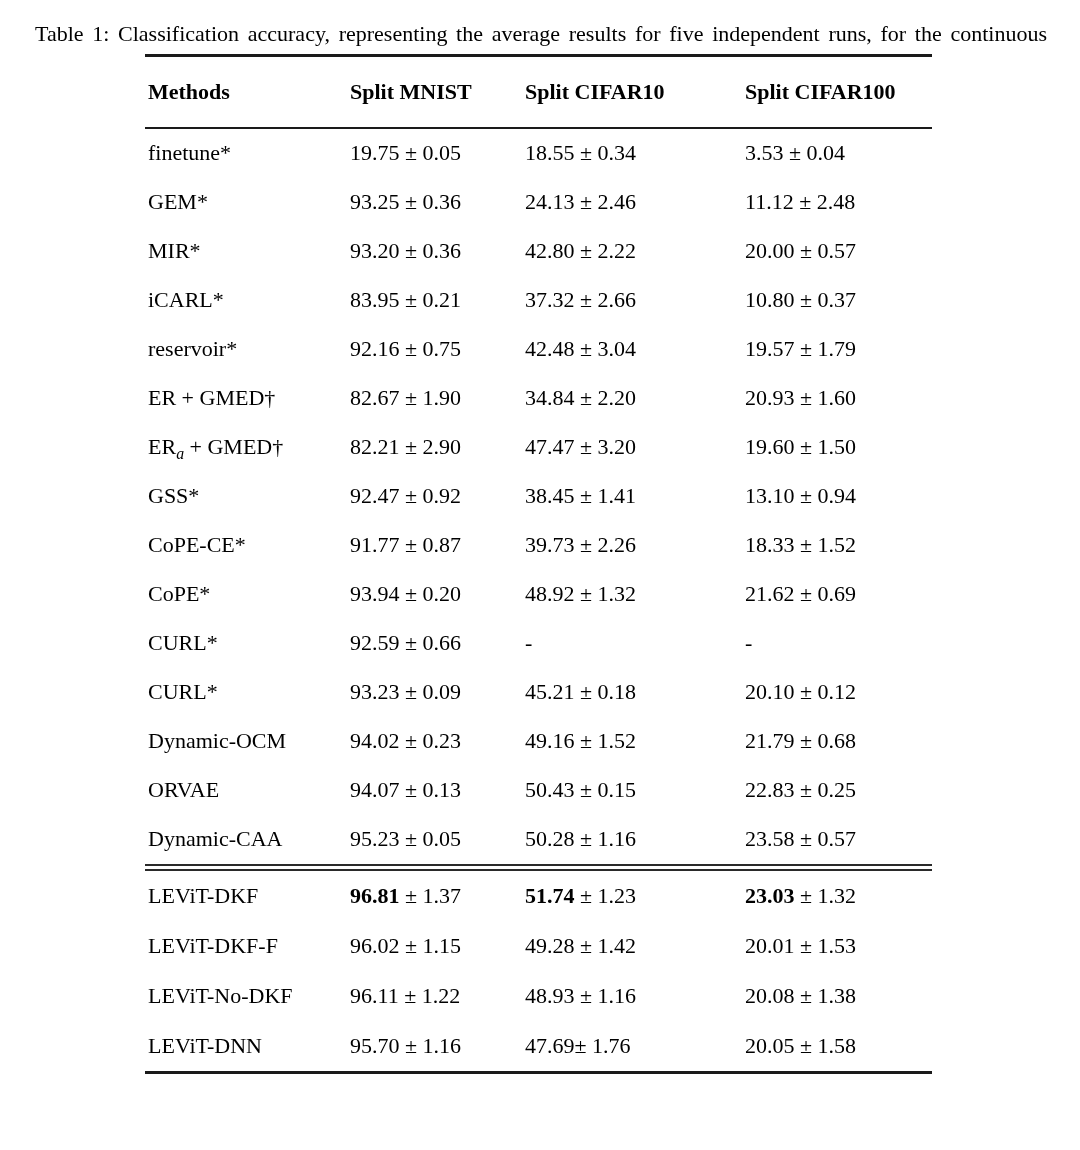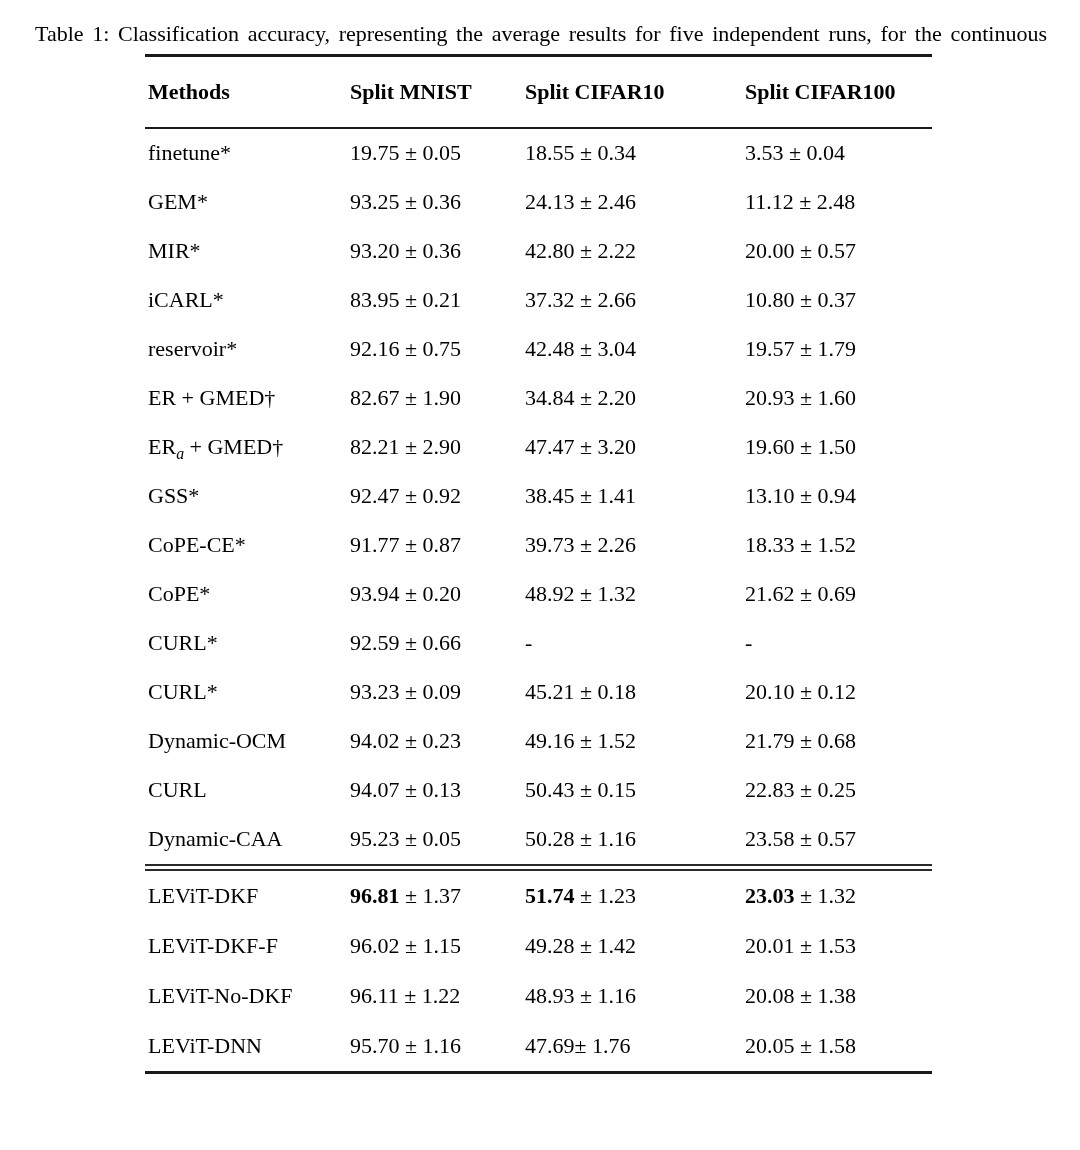--- a/index.html
+++ b/index.html
@@ -175,21 +175,21 @@
           <td class="val">45.21 ± 0.18</td>
           <td class="val">20.10 ± 0.12</td>
         </tr>
         <tr>
           <td class="method"><span>Dynamic-OCM</span></td>
           <td class="val">94.02 ± 0.23</td>
           <td class="val">49.16 ± 1.52</td>
           <td class="val">21.79 ± 0.68</td>
         </tr>
         <tr>
-          <td class="method"><span>CURL</span></td>
+          <td class="method"><span>ORVAE</span></td>
           <td class="val">94.07 ± 0.13</td>
           <td class="val">50.43 ± 0.15</td>
           <td class="val">22.83 ± 0.25</td>
         </tr>
         <tr>
           <td class="method"><span>Dynamic-CAA</span></td>
           <td class="val">95.23 ± 0.05</td>
           <td class="val">50.28 ± 1.16</td>
           <td class="val">23.58 ± 0.57</td>
         </tr>

